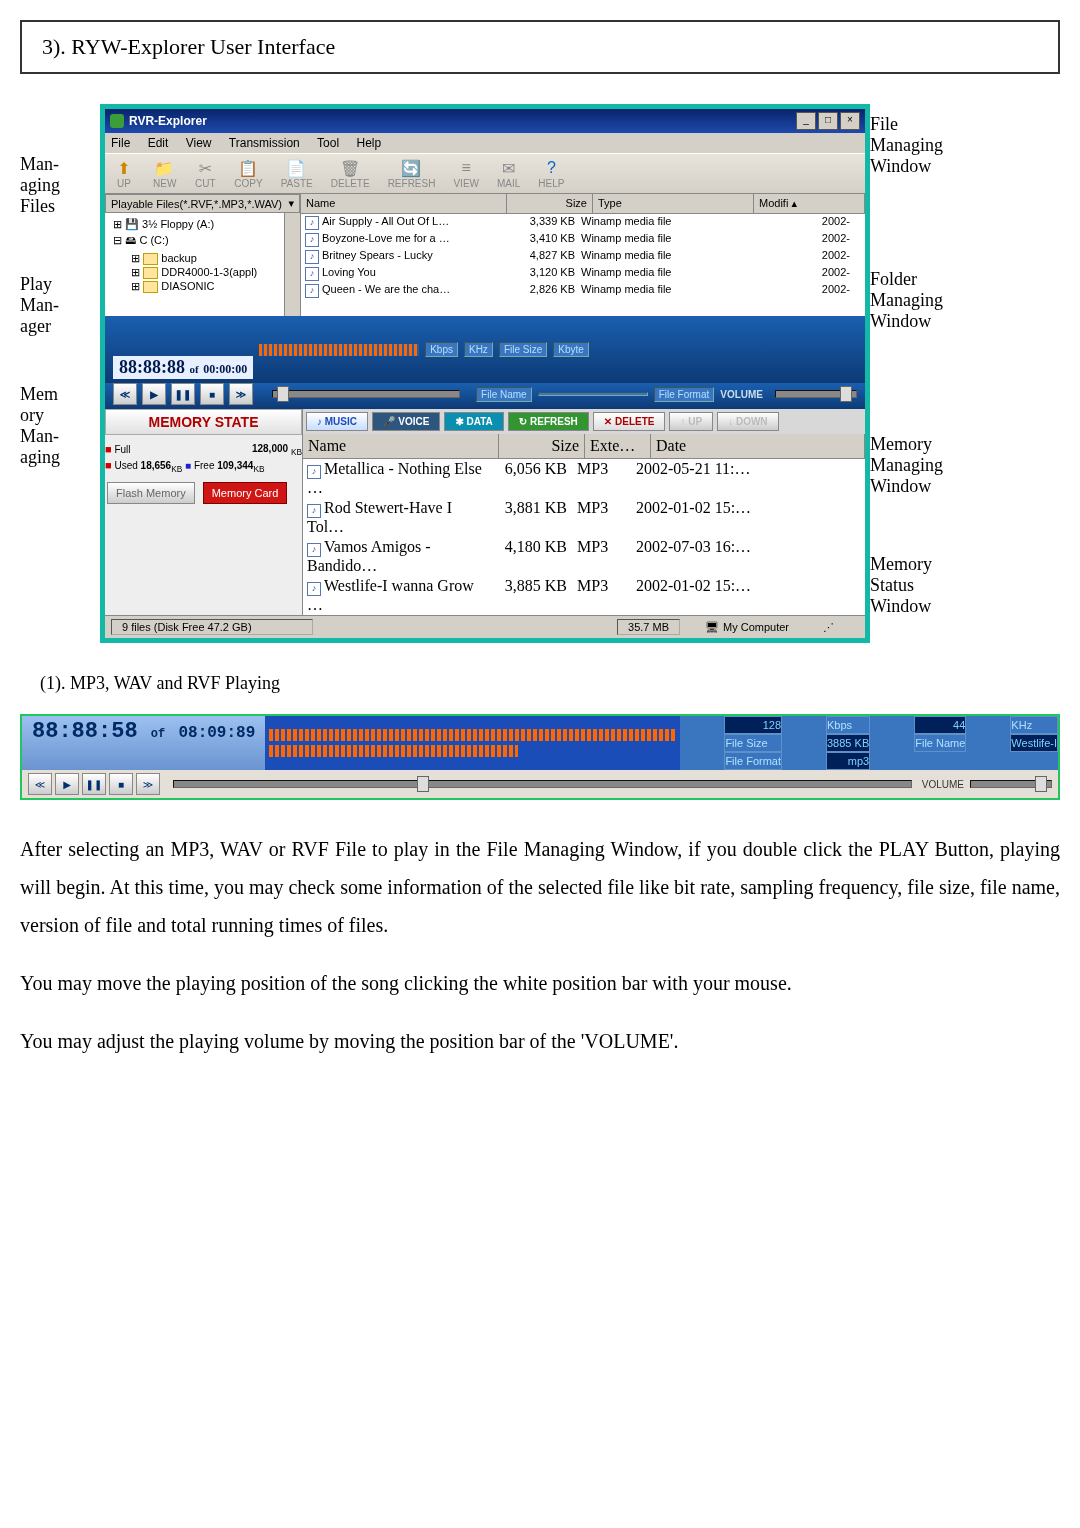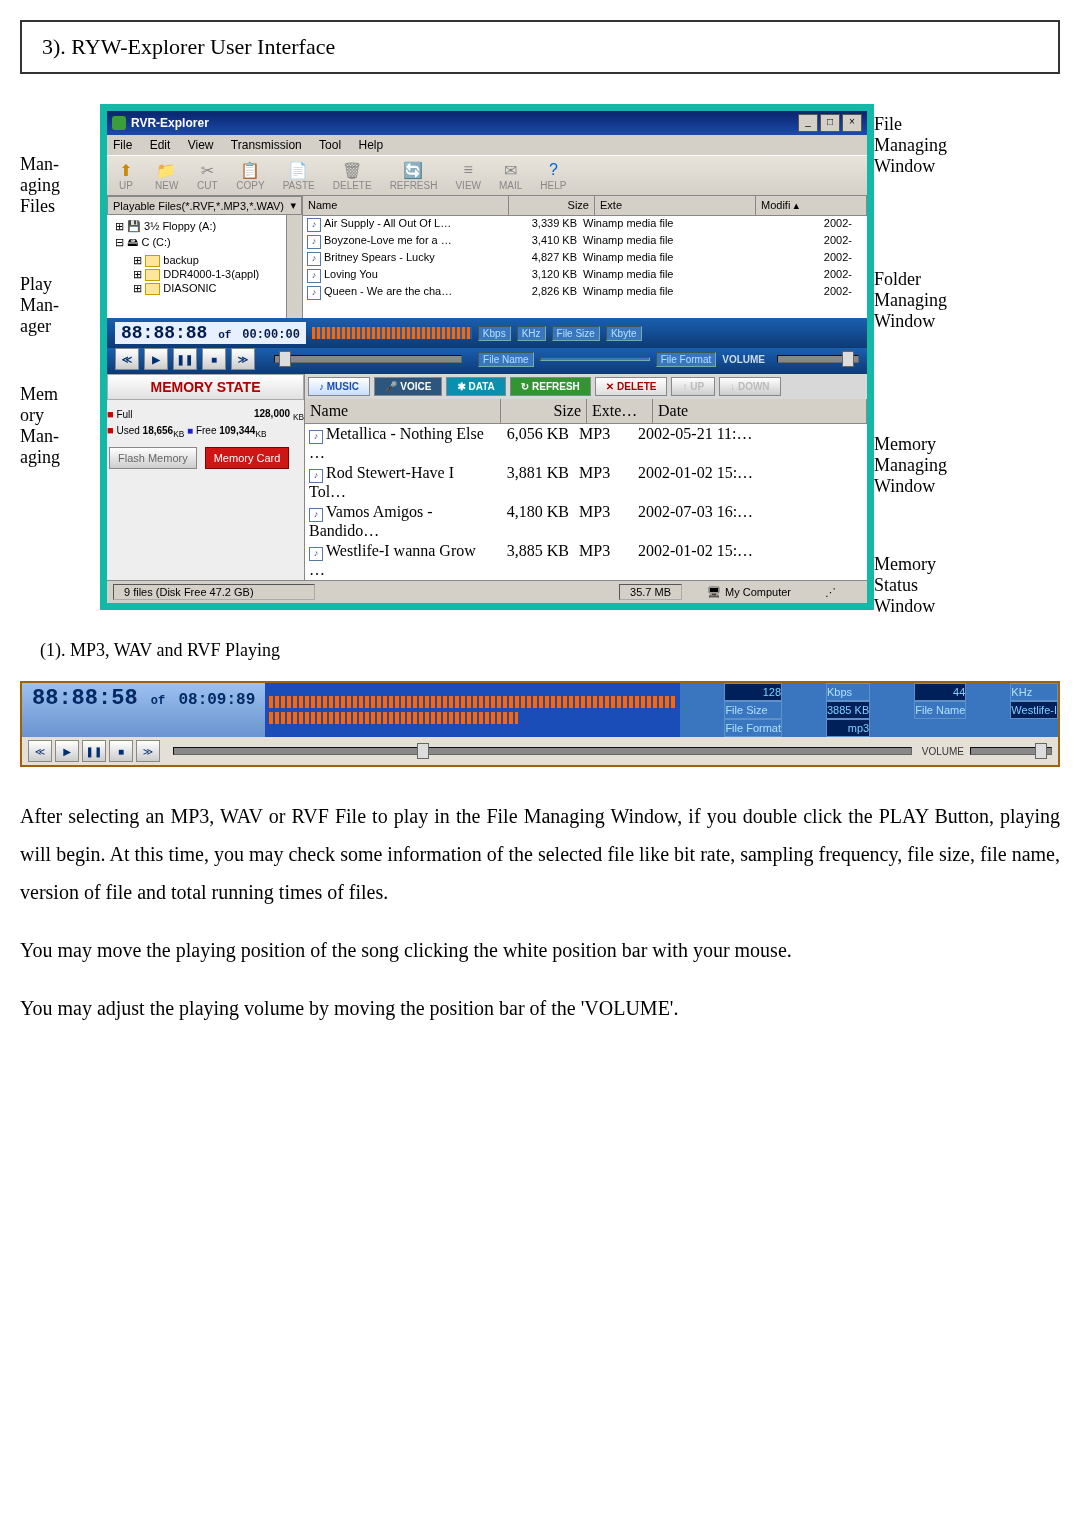--- a/index.html
+++ b/index.html
@@ -35,21 +35,21 @@
     flex-shrink: 0;
     font-size: 18px;
     position: relative;
   }
   .right-labels div {
     position: absolute;
   }
   .app-window {
     width: 760px;
     background: white;
-    border: 7px solid #14b8a6;
+    border: 5px solid #14b8a6;
   }
   .titlebar {
     background: linear-gradient(#08246b, #1e4aac);
     color: white;
     display: flex;
     align-items: center;
     padding: 3px 5px;
     font: 12px Arial, sans-serif;
     font-weight: bold;
   }
@@ -156,26 +156,27 @@
   .player-bar {
     background: linear-gradient(#1a5fb0, #0d3a75);
     color:#fff;
     padding:4px 8px;
     display:flex;
     align-items:center;
     font: bold 11px Arial;
     gap:6px;
   }
   .lcd {
-    font-family: Liberation Mono, monospace;
+    font-family: Liberation Serif, serif;
     font-size: 18px;
     font-weight: bold;
     color: #001a4d;
     background:#e8f0ff;
     padding:1px 6px;
+    margin-top:36px;
   }
   .progress-block {
     width:160px; height:12px;
     background:repeating-linear-gradient(90deg,#ff6600 0 3px, #1a5fb0 3px 5px);
   }
   .info-cell {
     background:#3a75c0; border:1px inset #7aa; padding:1px 4px;
     color:#b0e0ff; font-weight:normal; font-size:10px;
   }
   .memory-area {
@@ -222,21 +223,21 @@
   .tab.delete { background:linear-gradient(#fff,#ddd); color:#aa0000; }
   .status-bar {
     background:#d4d0c8; border-top:1px solid #888;
     padding:3px 6px;
     display:flex; font:11px Arial;
     align-items:center;
   }
   .status-bar > div { margin-right: 25px; }
   
   .play-detail {
-    border:2px solid #a16207;
+    border:2px solid #22c55e;
     margin: 20px 0;
     font: 11px Arial;
   }
   .play-detail-top {
     display:flex; align-items:stretch;
   }
   .pd-lcd {
     background:linear-gradient(#9cc0f0,#6a94d0);
     font-family:"Courier New",monospace;
     font-weight:bold; font-size:22px;
@@ -372,21 +373,21 @@
           <div class="tree-line" style="padding-left:22px">⊞ <span class="folder-ico"></span><span>backup</span></div>
           <div class="tree-line" style="padding-left:22px">⊞ <span class="folder-ico"></span><span>DDR4000-1-3(appl)</span></div>
           <div class="tree-line" style="padding-left:22px">⊞ <span class="folder-ico"></span><span>DIASONIC</span></div>
           <div class="scroll-v"></div>
         </div>
       </div>
       <div class="list-panel">
         <div class="list-header">
           <div class="col-name">Name</div>
           <div class="col-size">Size</div>
-          <div class="col-type">Exte</div>
+          <div class="col-type">Type</div>
           <div class="col-mod" style="text-align:left"><span>Modifi</span> ▴</div>
         </div>
         <div class="list-row">
             <div class="col-name"><span class="music-ico">♪</span><span>Air Supply - All Out Of L…</span></div>
             <div class="col-size">3,339 KB</div>
             <div class="col-type">Winamp media file</div>
             <div class="col-mod">2002-</div>
           </div>
         <div class="list-row">
             <div class="col-name"><span class="music-ico">♪</span><span>Boyzone-Love me for a …</span></div>

